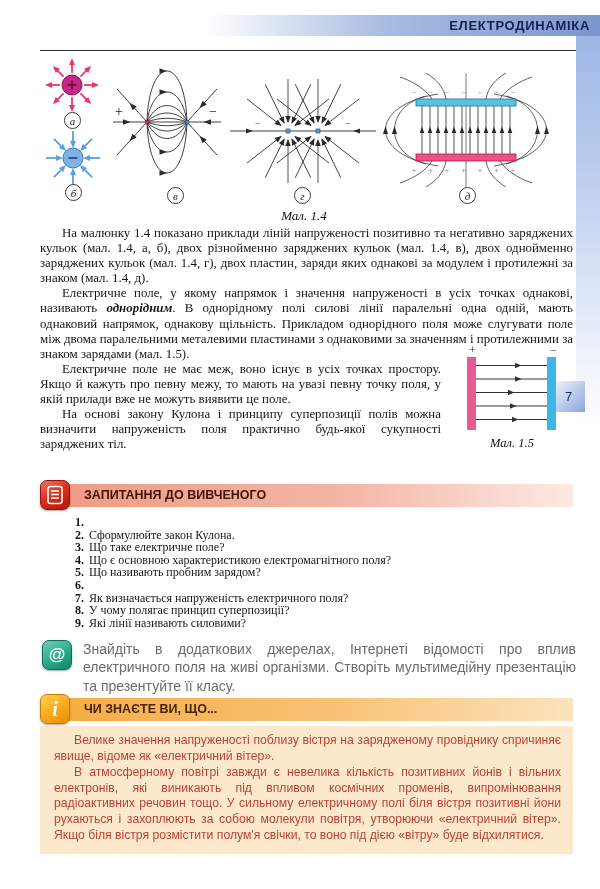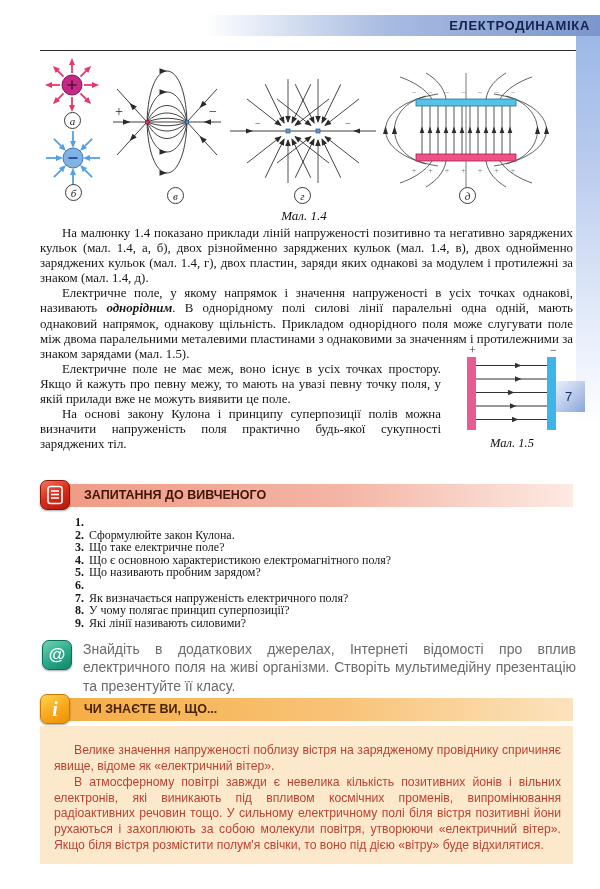--- a/index.html
+++ b/index.html
@@ -47,21 +47,21 @@
   .head-bar{flex:1;height:23px;margin-left:-12px;padding-left:26px;display:flex;align-items:center;
             font-family:"Liberation Sans",sans-serif;font-weight:bold;font-size:12.5px;color:#3f1507;}
   .bar-q{background:linear-gradient(to right,#ef9b85 0%,#f4b5a5 55%,#fdeae4 100%);}
   .bar-i{background:linear-gradient(to right,#f6ad43 0%,#f8c378 55%,#fce3bd 100%);color:#48230a;}
   .q-list{margin:6px 0 0 18px;font-size:12px;line-height:12.6px;color:#161616;}
   .q-row{display:flex;}
   .q-num{width:26px;text-align:right;font-weight:bold;flex:none;margin-right:5px;}
   .internet{position:absolute;top:640px;left:42px;width:534px;display:flex;}
   .internet-text{margin-left:11px;font-family:"Liberation Sans",sans-serif;font-size:14px;
                  color:#6b6b6b;line-height:1.32;text-align:justify;}
-  .know-body{background:#fce9cc;margin-top:2px;padding:17px 12px 10px 14px;
+  .know-body{background:#fce9cc;margin-top:2px;padding:7px 12px 10px 14px;
              font-family:"Liberation Sans",sans-serif;font-size:12.2px;color:#bb4231;
              line-height:1.3;text-align:justify;}
   .know-body p{margin:0;text-indent:20px;}
 </style>
 </head>
 <body>
 
 <div class="page">
 
   <div class="top-bar">

